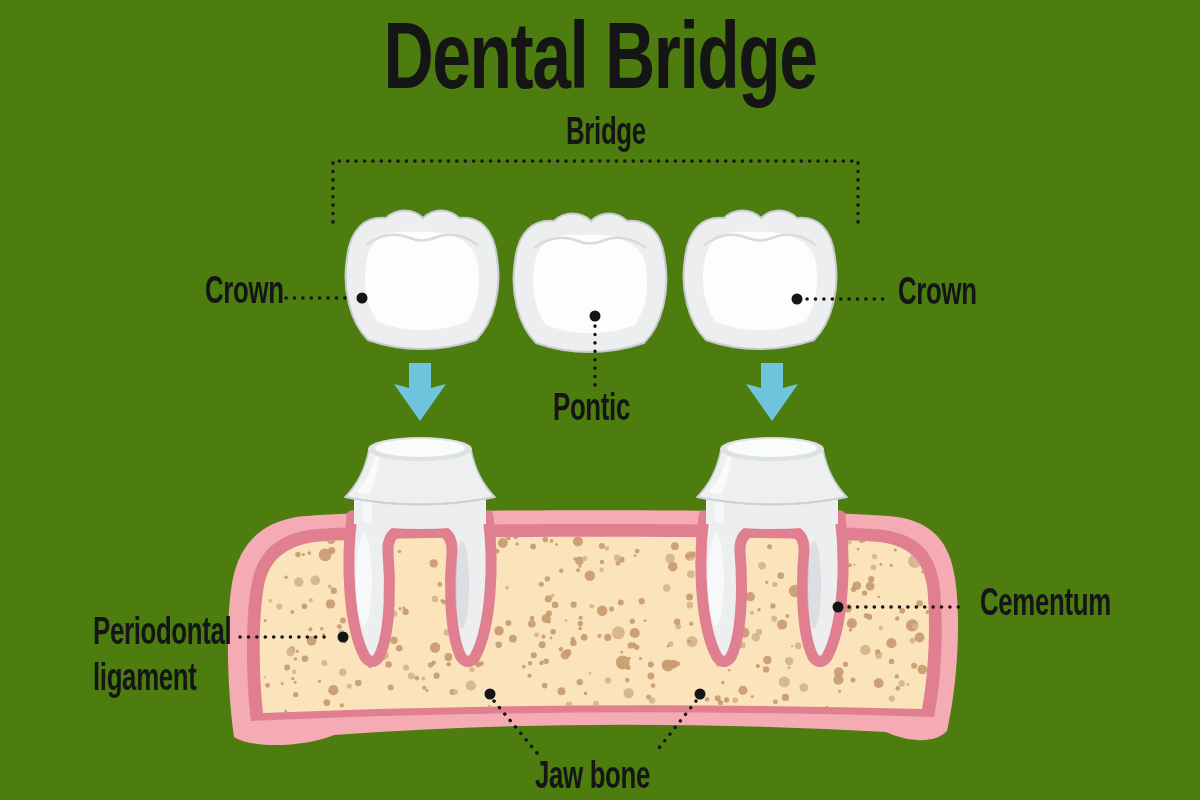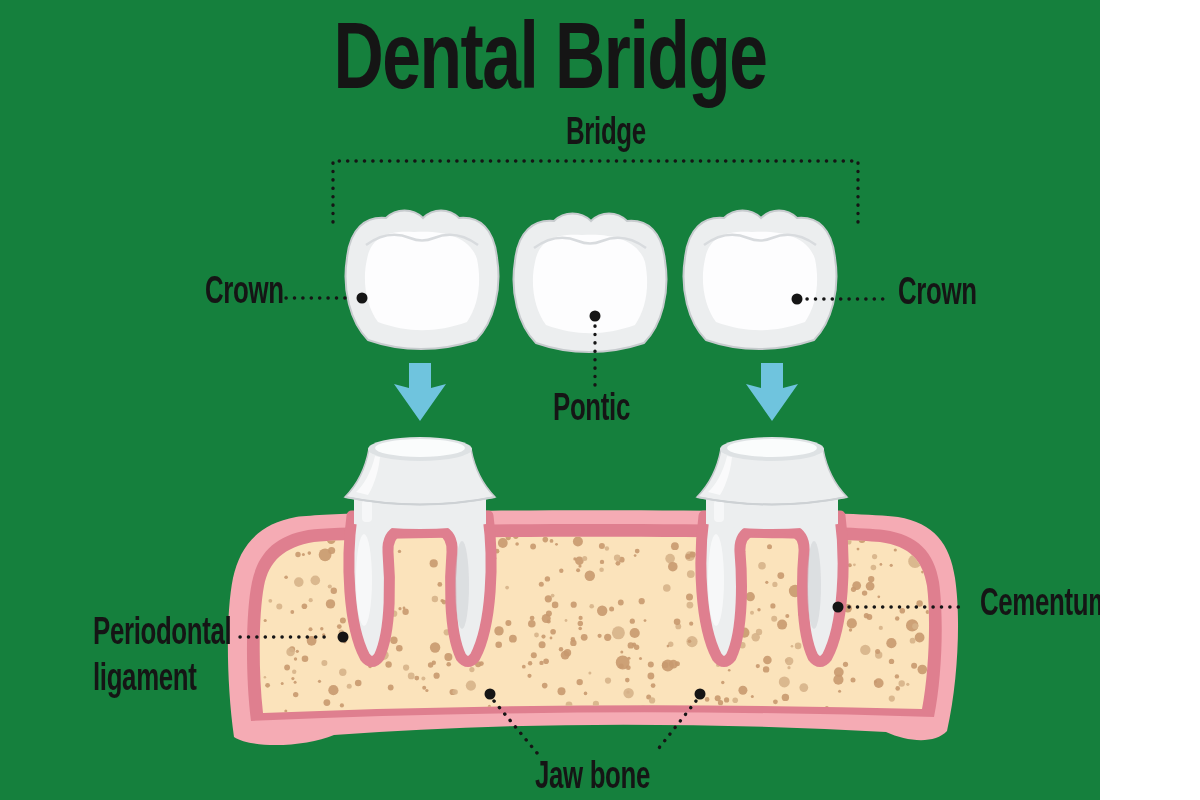--- a/index.html
+++ b/index.html
@@ -1,16 +1,16 @@
 <!DOCTYPE html>
 <html style="--text: #151515; --arrow-blue: #6FC4DE; --gum-pink: #F5ABB4; --ligament-rose: #DF7F8F; --bone-cream: #FBE3BB; --speckle-brown: #C8996F; --speckle-light: #D6B289; --tooth-gray: #ECEEEF; --tooth-white: #FDFDFE; --tooth-outline: #C7CBCE; --tooth-shade: #D8DBDE;"><head>
 <meta charset="utf-8">
 <style>
   html,body{margin:0;padding:0;background:#fff;}
-  .stage{position:relative;width:1100px;height:800px;background:#15803d;overflow:hidden;
+  .stage{position:relative;width:1200px;height:800px;background:#4d7c0f;overflow:hidden;
          font-family:"Liberation Sans","DejaVu Sans",sans-serif;color:var(--text,#151515);}
   svg{position:absolute;left:0;top:0;}
   .title{position:absolute;top:2px;left:50%;transform:translateX(-50%) scaleX(.74);
          transform-origin:center top;font-size:94px;font-weight:700;letter-spacing:-2px;
          white-space:nowrap;color:var(--text);}
   .lbl{position:absolute;font-size:38px;font-weight:700;line-height:1.0;white-space:nowrap;
        transform:scaleX(.68);transform-origin:left top;color:var(--text);letter-spacing:-.5px;}
   .lbl.two{line-height:1.22;}
   .dotted{stroke:var(--text);stroke-width:3.4;stroke-dasharray:.2 8.2;stroke-linecap:round;fill:none;}
   .ldot{fill:var(--text);}

